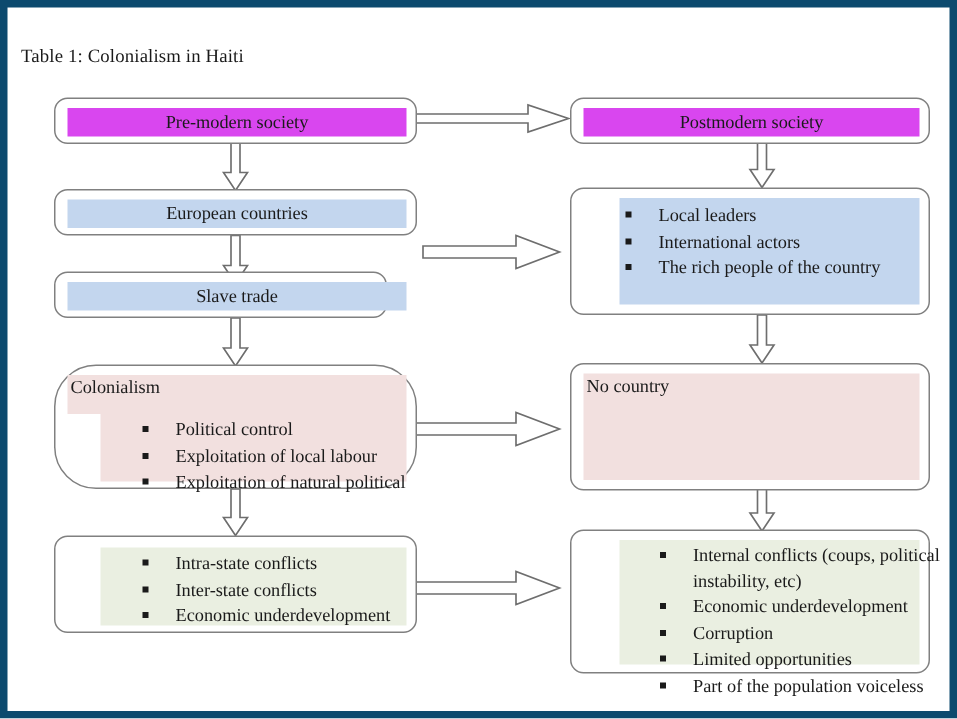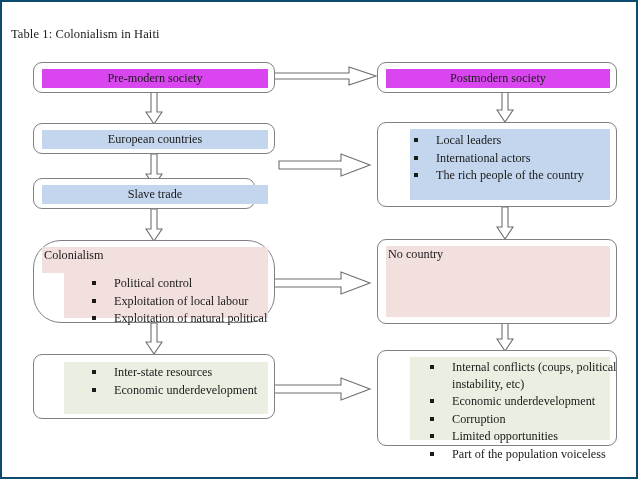--- a/index.html
+++ b/index.html
@@ -9,21 +9,21 @@
   }
   body {
     font-family: "Liberation Serif", "DejaVu Serif", serif;
   }
   #page {
     position: relative;
     width: 638px;
     height: 479px;
     background: #ffffff;
     overflow: hidden;
-    border: 2px solid #0c4a6e;
+    border: 5px solid #0c4a6e;
     box-sizing: border-box;
   }
   
   #caption {
     position: absolute;
     left: 9px;
     top: 25px;
     font-size: 12.5px;
     color: #1a1a1a;
     letter-spacing: 0.1px;
@@ -155,21 +155,22 @@
     <ul class="bullets" style="position:absolute; left:54px; top:34px; width:190px;">
       <li>Political control</li>
       <li>Exploitation of local labour</li>
       <li>Exploitation of natural political</li>
     </ul>
   </div>
 
   <div class="box" style="left:31px; top:352px; width:242px; height:65px;">
     <div class="band green" style="left:30px; top:7px; width:204px; height:52px;"></div>
     <ul class="bullets" style="position:absolute; left:54px; top:9px; width:190px;">
-      <li>Inter-state resources</li>
+      <li>Intra-state conflicts</li>
+      <li>Inter-state conflicts</li>
       <li>Economic underdevelopment</li>
     </ul>
   </div>
 
   <div class="box" style="left:375px; top:60px; width:240px; height:31px;">
     <div class="band gray band-title" style="left:8px; top:6px; width:224px; height:19px; line-height:19px;">Postmodern society</div>
   </div>
 
   <div class="box" style="left:375px; top:120px; width:240px; height:85px;">
     <div class="band blue" style="left:32px; top:6px; width:200px; height:71px;"></div>
@@ -180,21 +181,21 @@
     </ul>
   </div>
 
   <div class="box" style="left:375px; top:237px; width:240px; height:85px;">
     <div class="band pink" style="left:8px; top:6px; width:224px; height:71px;"></div>
     <div class="lbl-left" style="left:10px; top:7px;">No country</div>
   </div>
 
   <div class="box" style="left:375px; top:348px; width:240px; height:96px;">
     <div class="band green" style="left:32px; top:6px; width:200px; height:83px;"></div>
-    <ul class="bullets" style="position:absolute; left:48px; top:8px; width:202px;">
+    <ul class="bullets" style="position:absolute; left:32px; top:8px; width:202px;padding-left:23px;">
       <li>Internal conflicts (coups, political instability, etc)</li>
       <li>Economic underdevelopment</li>
       <li>Corruption</li>
       <li>Limited opportunities</li>
       <li>Part of the population voiceless</li>
     </ul>
   </div>
 
 </div>
 

